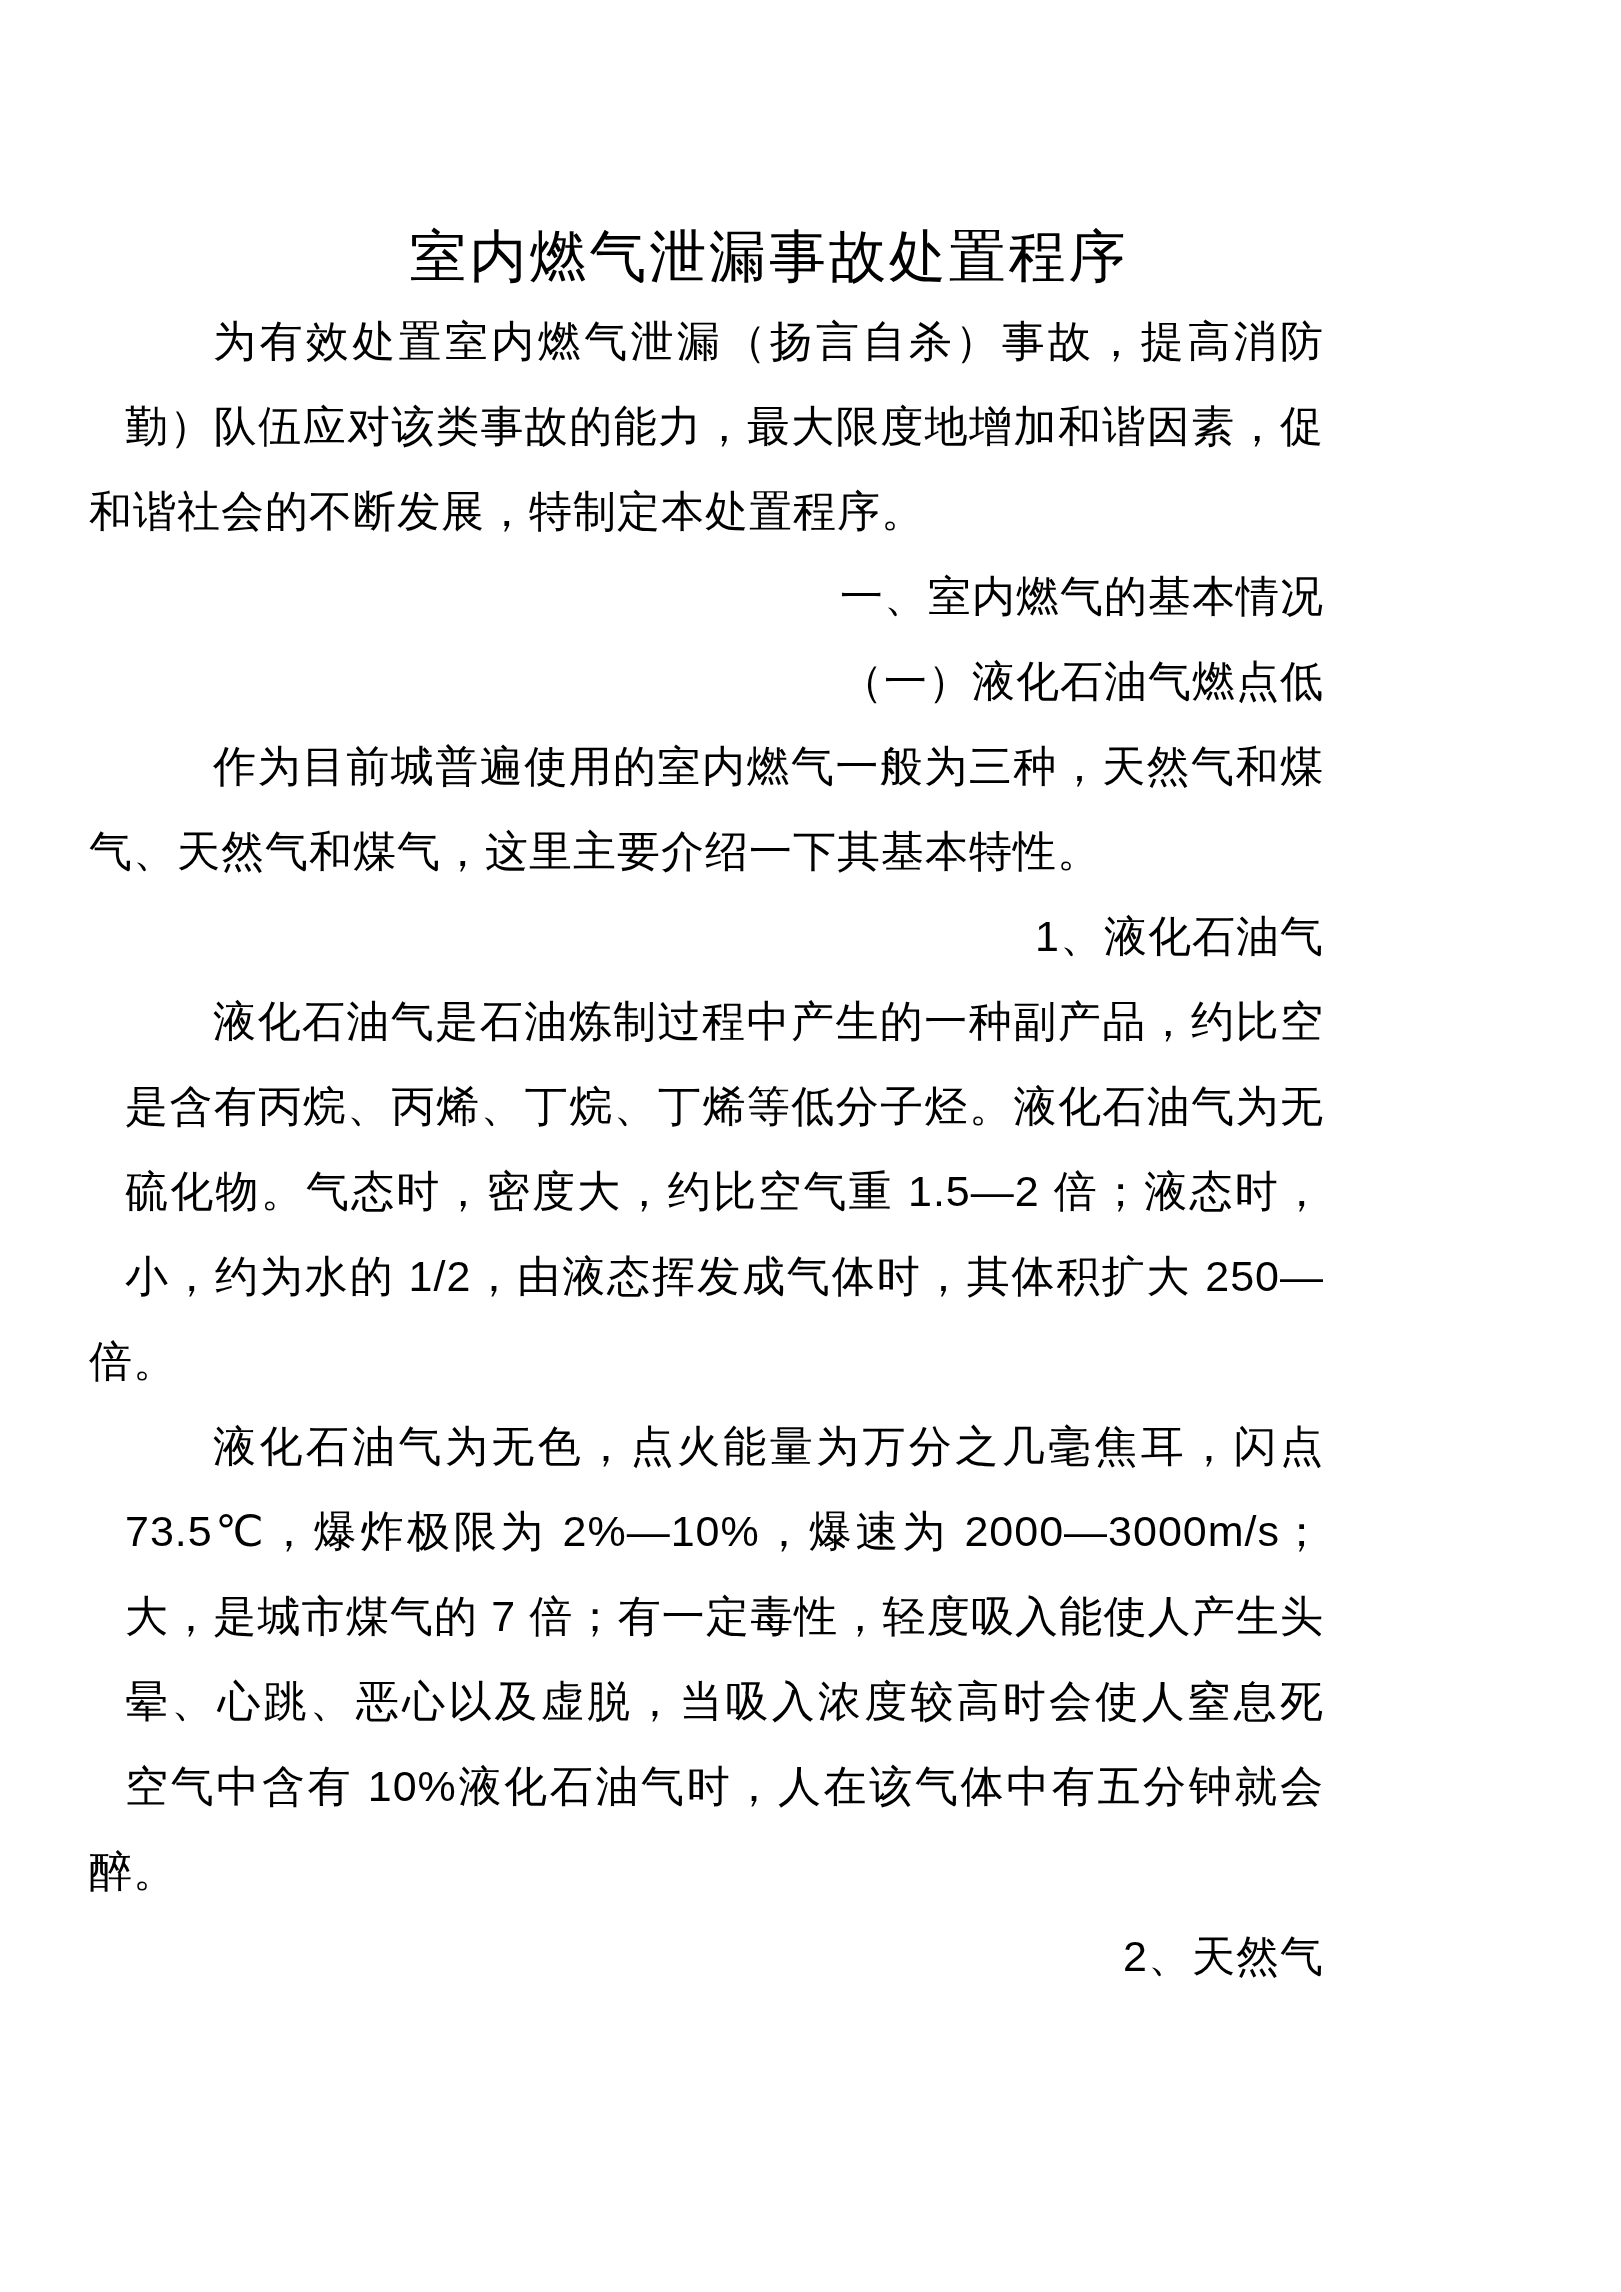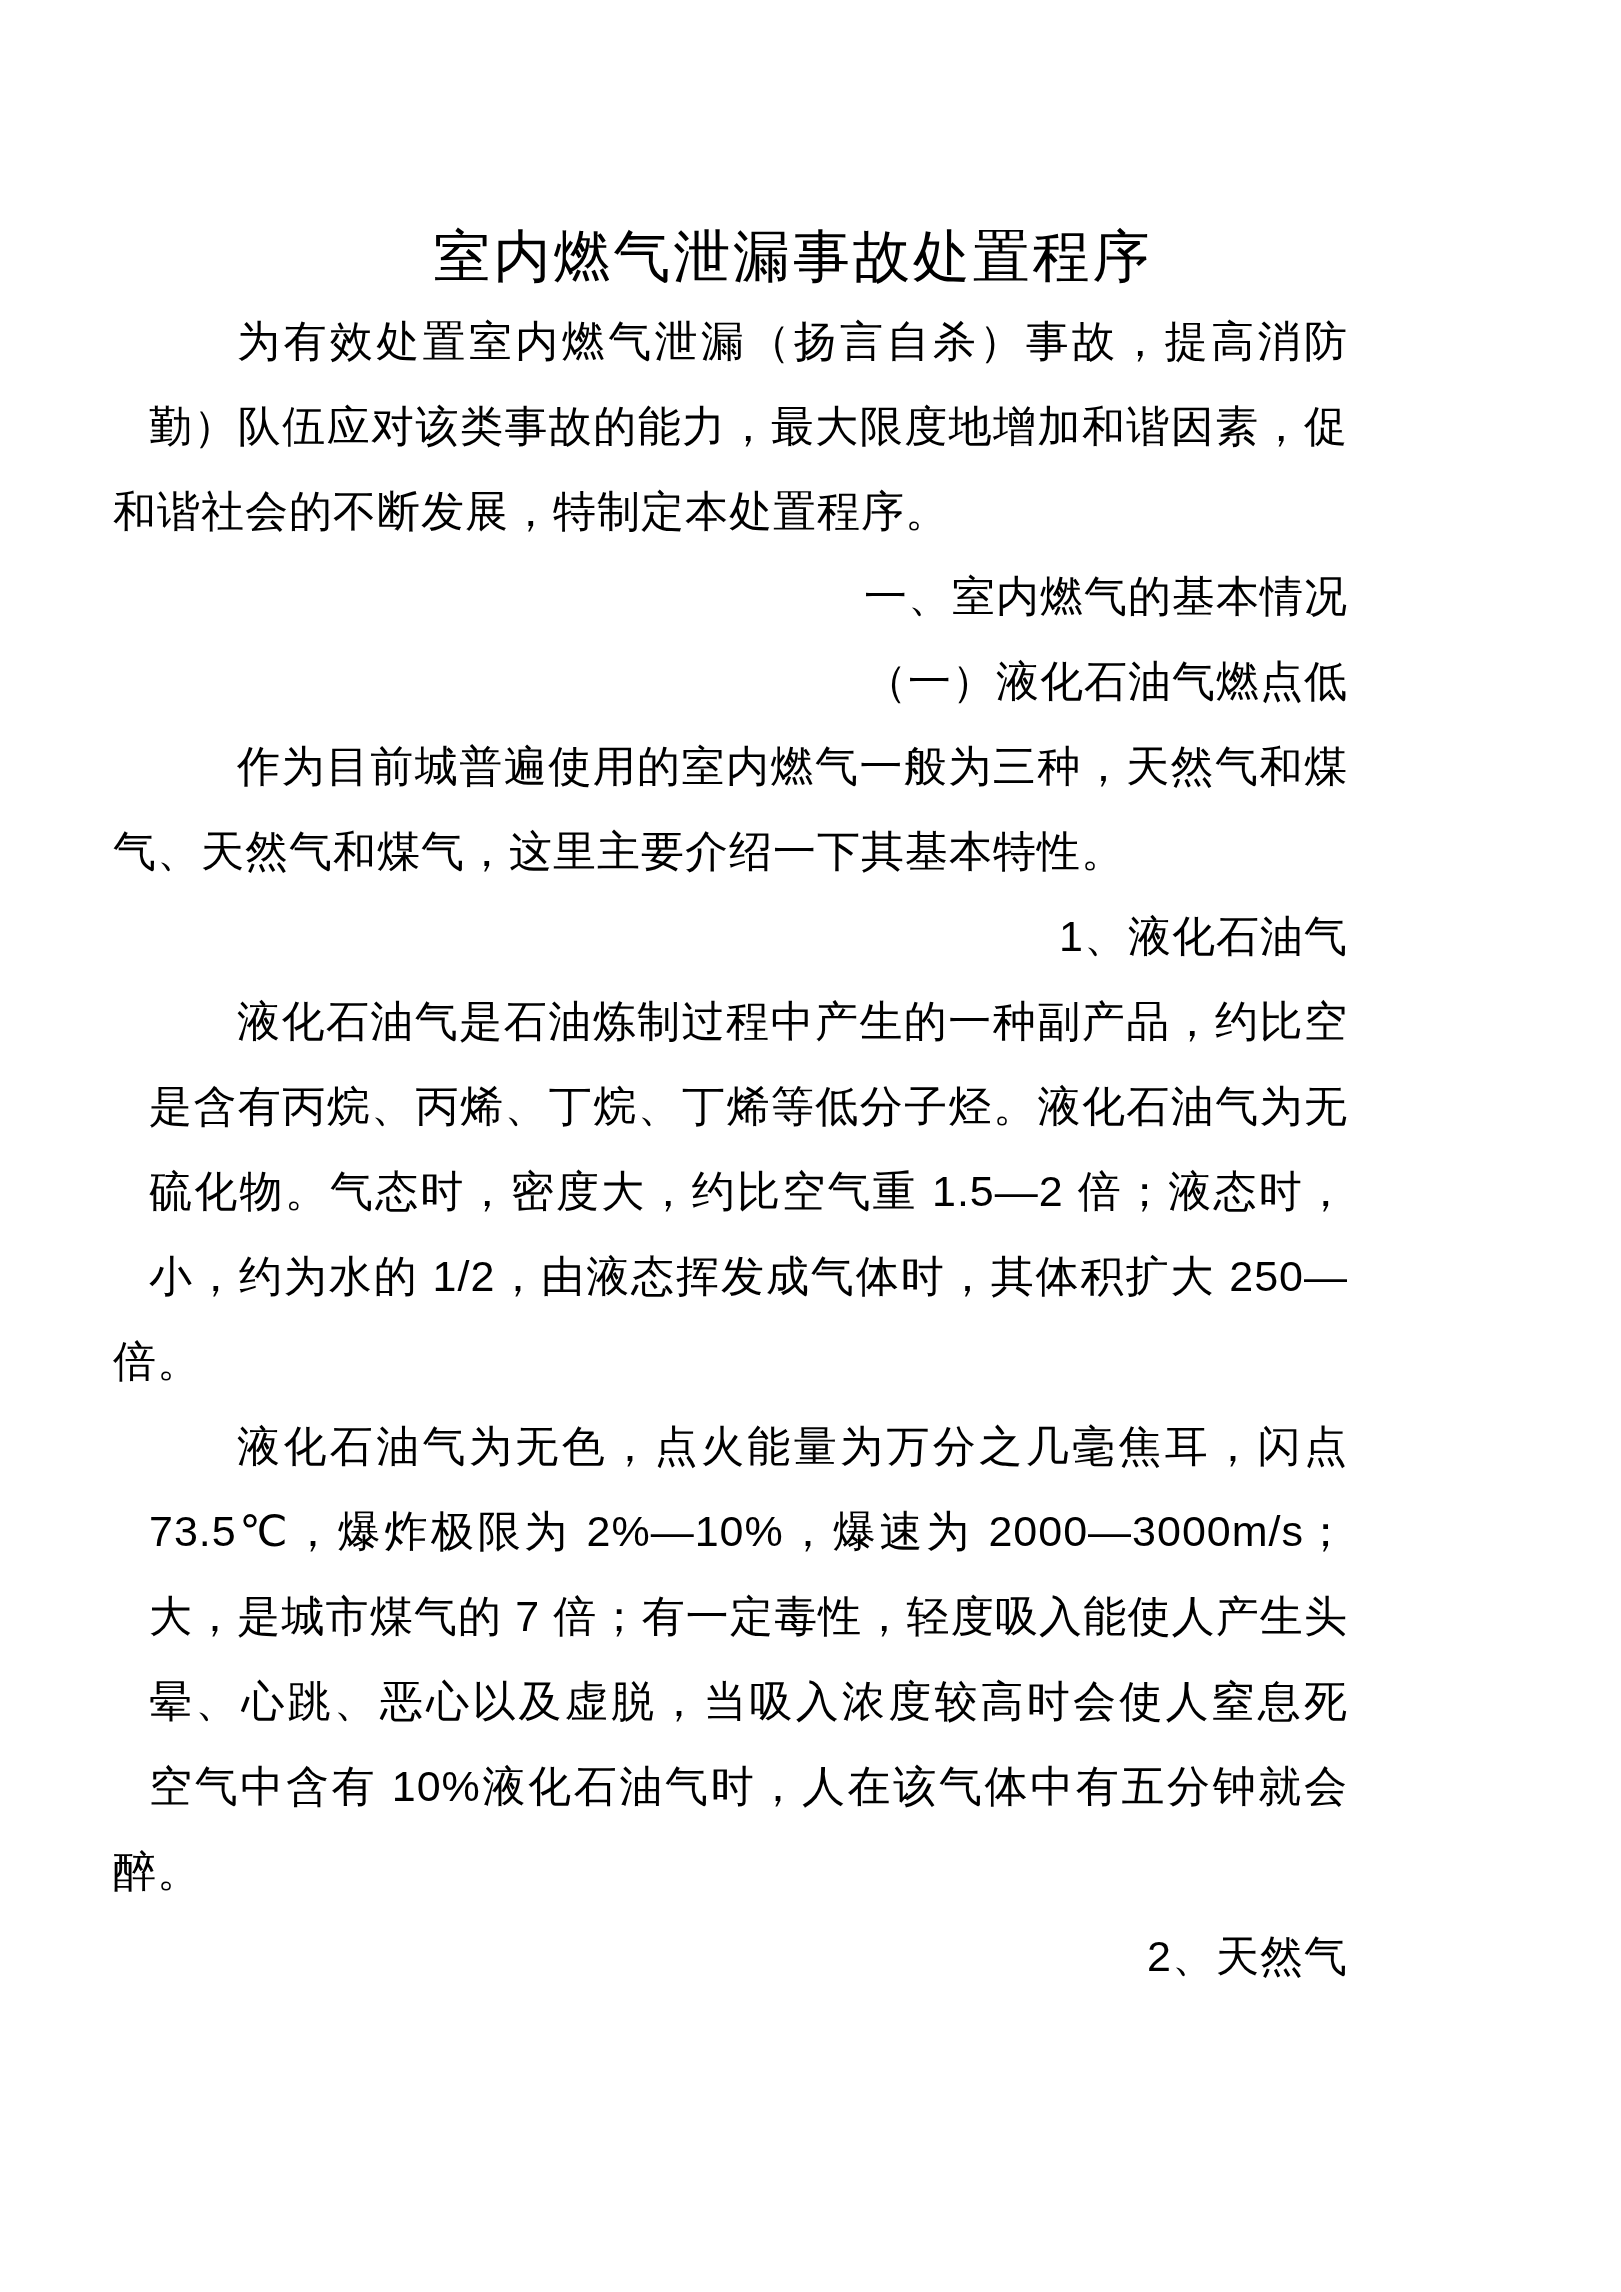--- a/index.html
+++ b/index.html
@@ -10,21 +10,21 @@
   body {
     width: 1621px;
     height: 2293px;
     overflow: hidden;
     color: #000000;
     
     font-family: "Liberation Sans", "DejaVu Sans", serif;
   }
   .page {
     width: 1235px;
-    padding: 214px 193px 0 113px;
+    padding: 214px 193px 0 89px;
   }
   .line {
     height: 85px;
     line-height: 85px;
     font-size: 43px;
     letter-spacing: 1px;
     white-space: nowrap;
     overflow: hidden;
   }
   .line.indent {

